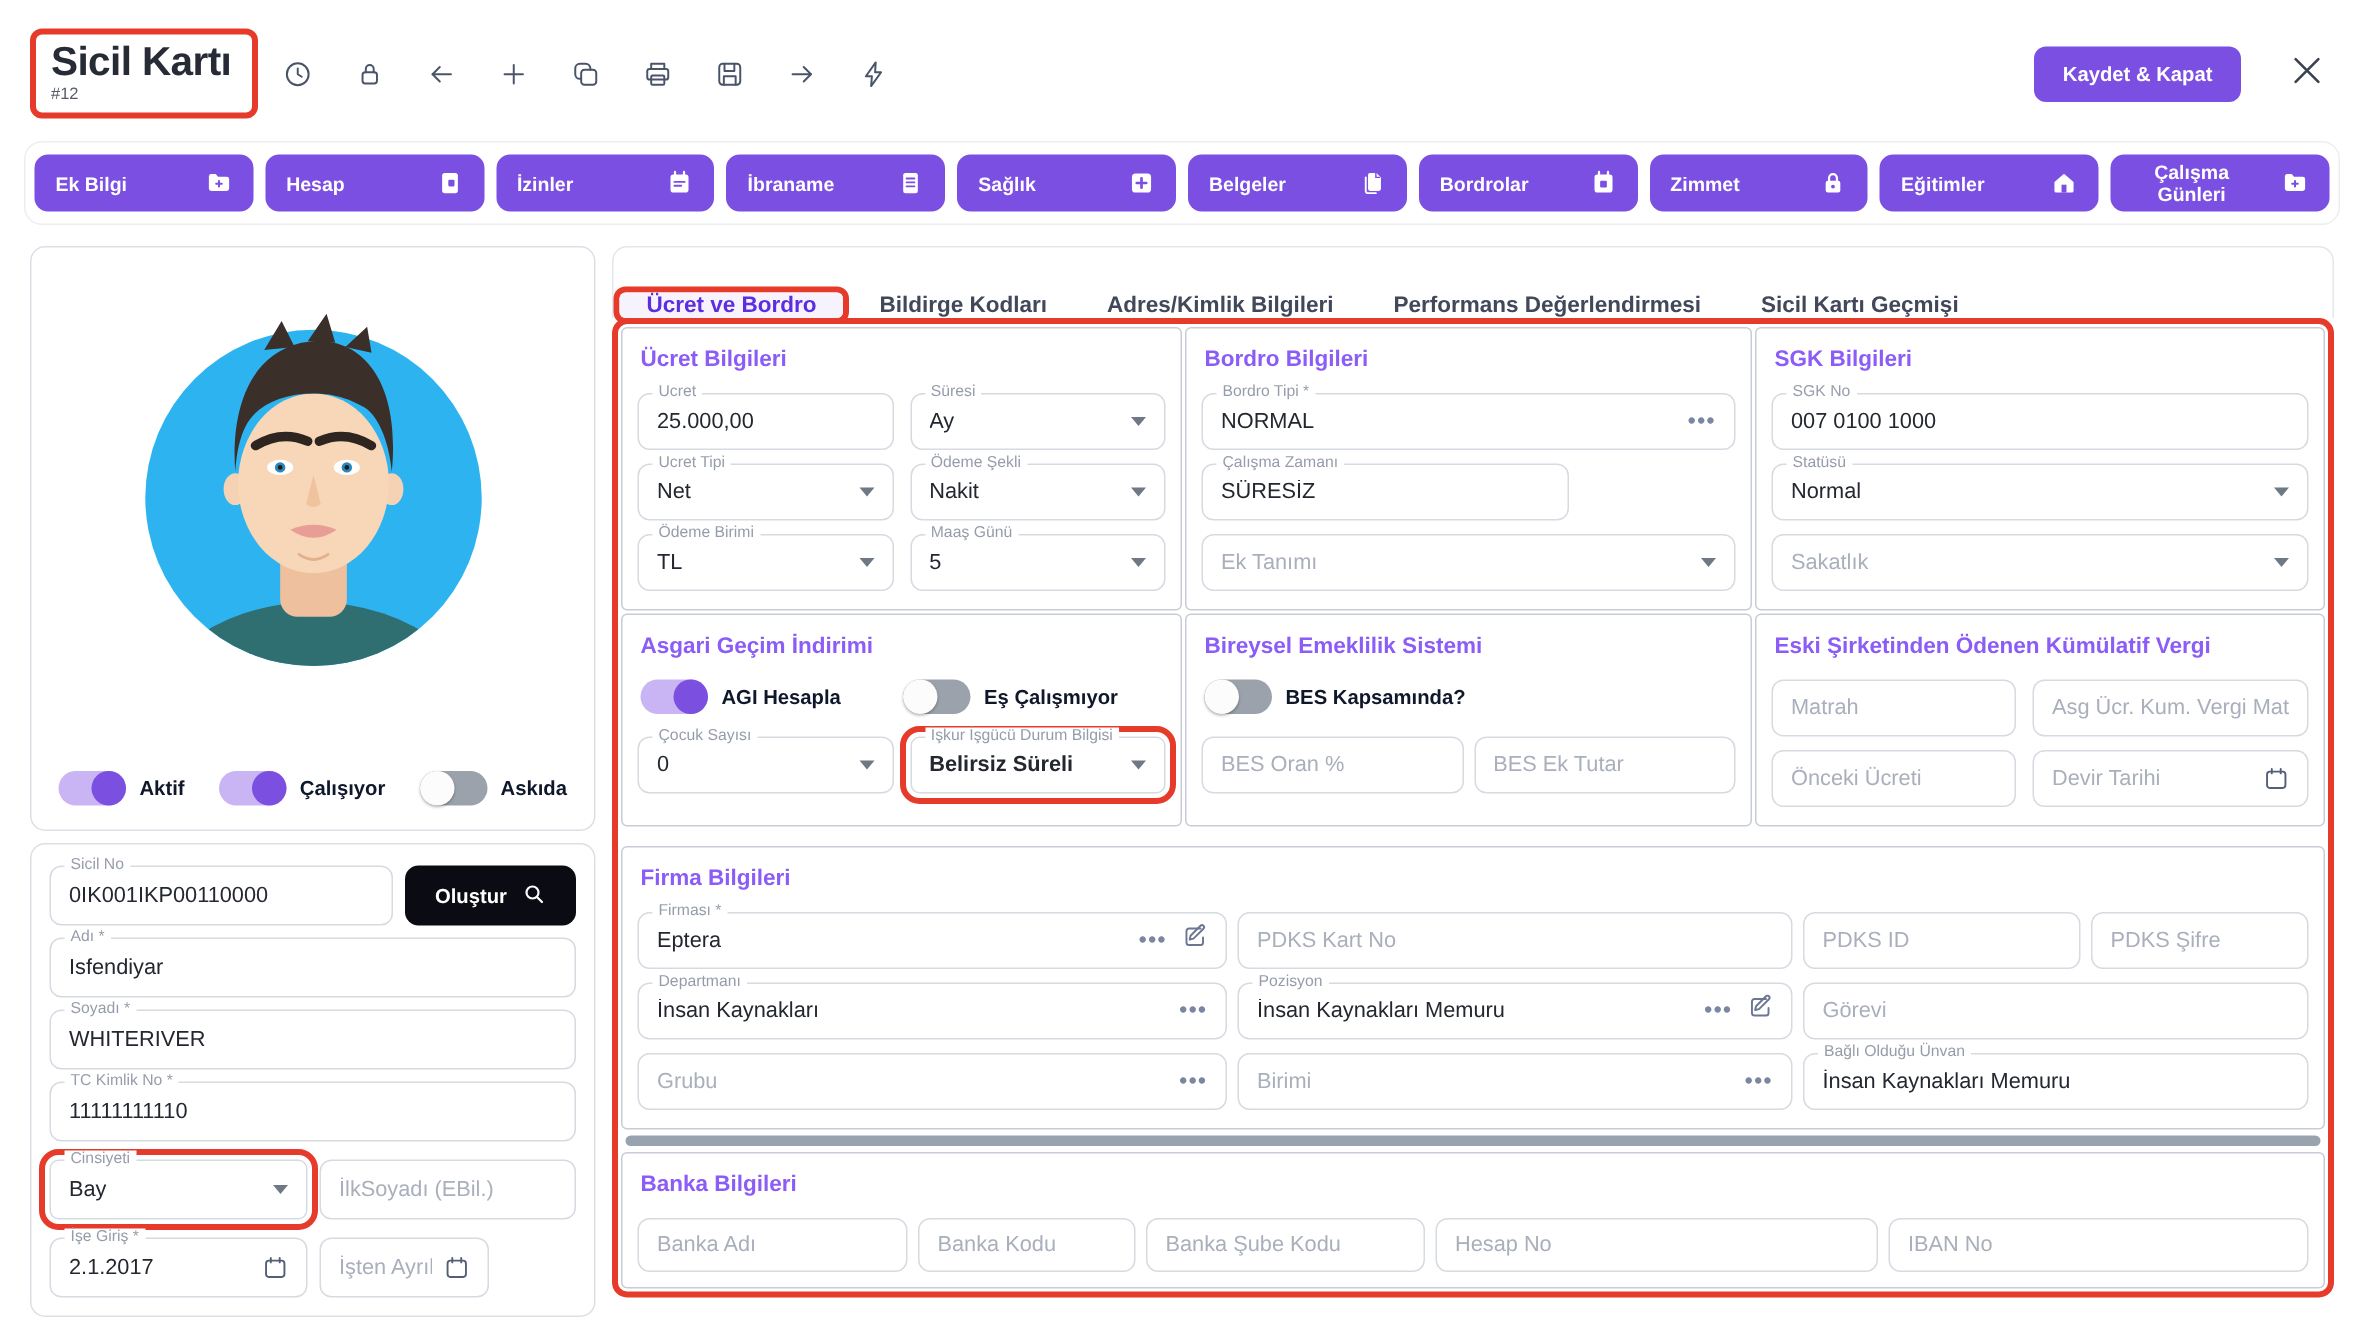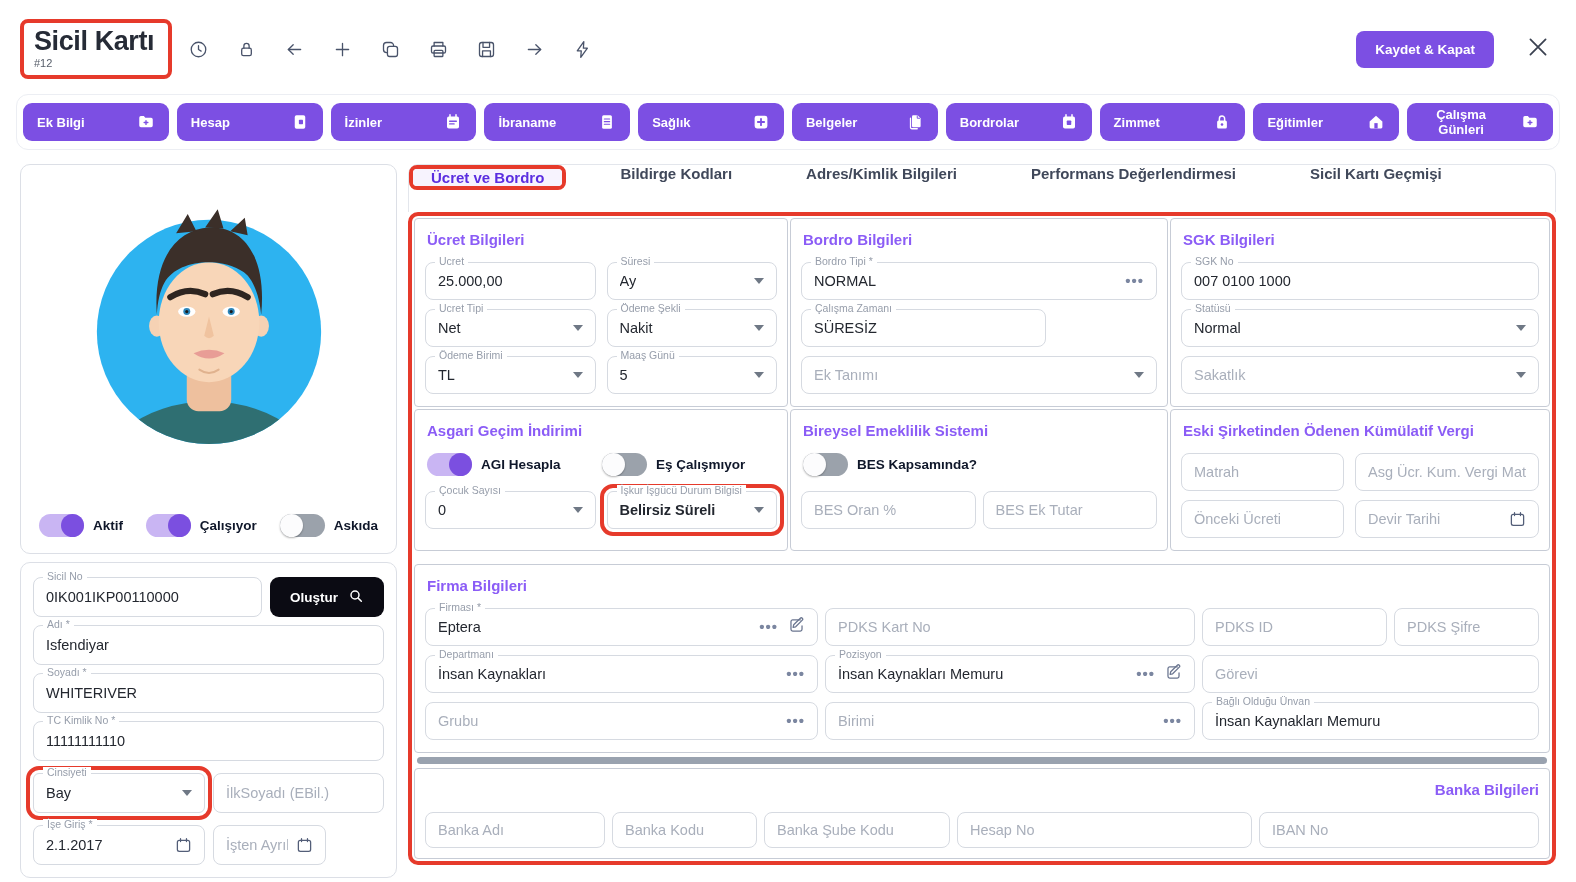--- a/index.html
+++ b/index.html
@@ -51,21 +51,21 @@
   .fph { font-size:14.5px; color:#a9afbb; white-space:nowrap; overflow:hidden; }
   .fright { margin-left:auto; display:flex; align-items:center; gap:10px; padding-left:8px; }
   .caret { width:0; height:0; border-left:5.5px solid transparent; border-right:5.5px solid transparent; border-top:6.5px solid #6f7885; }
   .dots { color:#7b86a0; font-size:15px; font-weight:700; letter-spacing:1px; line-height:0.5; }
   .flex1 { flex:1; }
 
   .red-ann { outline:4px solid #e63a2b; outline-offset:3px; border-radius:6px; }
 
   
   .right-col { flex:1; display:flex; flex-direction:column; }
-  .tabs-strip { border:1px solid #e3e6ec; border-bottom:none; border-radius:10px 10px 0 0; display:flex; align-items:flex-start; height:48px;gap:34px; }
+  .tabs-strip { border:1px solid #e3e6ec; border-bottom:none; border-radius:10px 10px 0 0; display:flex; align-items:flex-end; height:48px; }
   .tab-active-wrap { border:4px solid #e63a2b; border-radius:8px; margin-bottom:-4px; z-index:2; display:flex; }
   .tab { display:flex; align-items:center; padding:0 20px; font-size:15px; font-weight:700; color:#40485a; white-space:nowrap; cursor:pointer; }
   .tab.active { background:#f7f3fe; color:#5b2ee0; border-radius:4px; padding:0 18px; }
 
   .form-area { border:4px solid #e63a2b; border-radius:10px; background:#fff; padding:2px; }
   .prow3 { display:grid; grid-template-columns:374px 378px 1fr; gap:2px; margin-bottom:2px; }
   .panel { border:1px solid #c7ccd6; border-radius:4px; background:#fff; padding:10px 10px 12px; }
   .panel-title { font-size:15px; font-weight:700; color:#8b5cf6; margin:2px 0 14px 2px; }
   .fgrid2 { display:grid; grid-template-columns:1fr 1fr; gap:9px 11px; }
   .vstack { display:flex; flex-direction:column; gap:9px; }
@@ -619,21 +619,21 @@
           <div class="field h38 flex1">
             <span class="flabel">Bağlı Olduğu Ünvan</span>
             <span class="fvalue">İnsan Kaynakları Memuru</span>
           </div>
         </div>
       </div>
 
       <div class="scroll-h"></div>
 
       <div class="panel" style="padding-bottom:10px;">
-        <div class="panel-title" style="text-align:right;">Banka Bilgileri</div>
+        <div class="panel-title" style="">Banka Bilgileri</div>
         <div class="frow">
           <div class="field h36 w180">
               <span class="fph">Banka Adı</span>
             </div>
           <div class="field h36 w145">
               <span class="fph">Banka Kodu</span>
             </div>
           <div class="field h36 w186">
               <span class="fph">Banka Şube Kodu</span>
             </div>

